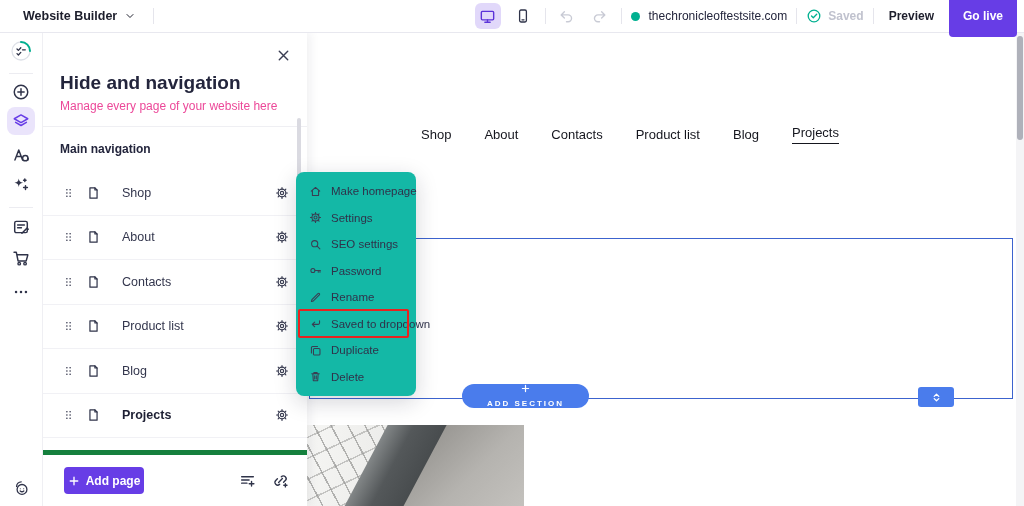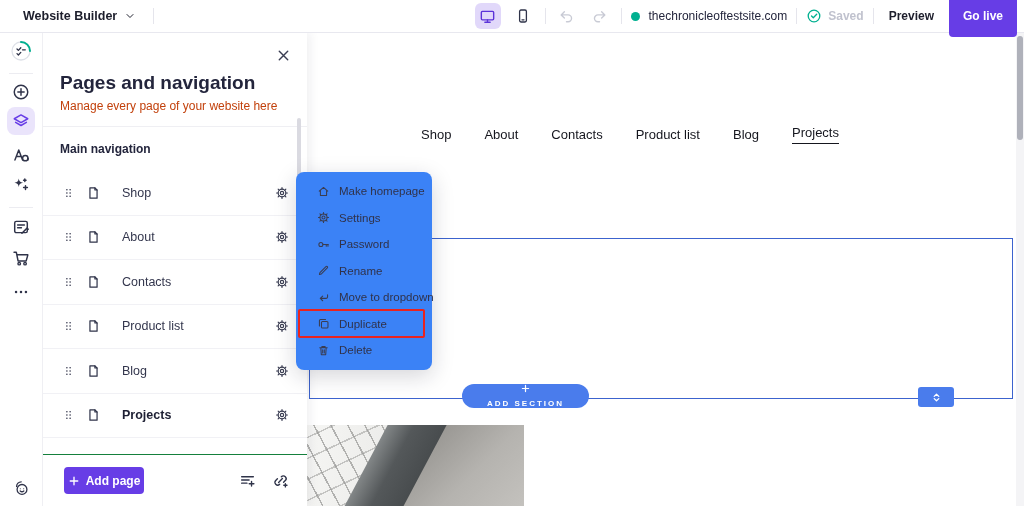--- a/index.html
+++ b/index.html
@@ -35,41 +35,41 @@
             align-items:center;justify-content:center;color:#2F3349;cursor:pointer;}
   .rail-btn.active{background:rgba(103,61,230,.14);color:var(--accent,#673DE6);}
   .rail-dv{position:absolute;left:9px;right:9px;height:1px;background:#ECECF1;}
 
   
   .panel{position:absolute;top:32px;left:42px;width:265px;bottom:0;background:#fff;z-index:30;
          box-shadow:3px 0 10px rgba(25,25,60,.07);}
   .panel-close{position:absolute;top:14px;right:15px;width:18px;height:18px;color:#3A3D52;
                display:flex;align-items:center;justify-content:center;cursor:pointer;}
   .panel-title{position:absolute;top:40px;left:18px;font-size:19px;font-weight:700;color:#23253C;}
-  .panel-sub{position:absolute;top:67px;left:18px;font-size:12px;color:#c2410c;}
+  .panel-sub{position:absolute;top:67px;left:18px;font-size:12px;color:#ec4899;}
   .panel-dv{position:absolute;top:94px;left:0;right:0;height:1px;background:#EFEFF3;}
   .panel-sec{position:absolute;top:110px;left:18px;font-size:12px;font-weight:700;color:#23253C;}
   .pscroll{position:absolute;right:6px;top:86px;width:4px;height:62px;border-radius:2px;background:#DADAE1;}
   .plist{position:absolute;top:139px;left:0;right:0;}
   .prow{position:relative;height:43.5px;border-bottom:1px solid #F1F1F5;cursor:pointer;}
   .prow .drag{position:absolute;left:20px;top:50%;transform:translateY(-50%);color:#3A3D52;cursor:grab;}
   .prow .ficon{position:absolute;left:44px;top:50%;transform:translateY(-50%);color:#2F3349;}
   .prow .plabel{position:absolute;left:80px;top:50%;transform:translateY(-50%);font-size:12.5px;color:#33364D;}
   .prow.active .plabel{font-weight:700;color:#1D1F33;}
   .prow .pgear{position:absolute;right:18px;top:50%;transform:translateY(-50%);color:#3A3D52;cursor:pointer;}
-  .panel-bottom{position:absolute;bottom:0;left:0;right:0;height:51px;border-top:1px solid #15803d;background:#fff;}
+  .panel-bottom{position:absolute;bottom:0;left:0;right:0;height:51px;border-top:5px solid #15803d;background:#fff;}
   .addpage{position:absolute;left:22px;top:12px;width:80px;height:27px;border-radius:4px;
            background:var(--accent,#673DE6);color:#fff;font-size:12px;font-weight:700;
            display:flex;align-items:center;justify-content:center;gap:6px;cursor:pointer;}
   .pb-ic{position:absolute;top:15px;width:20px;height:20px;color:#2F3349;display:flex;
          align-items:center;justify-content:center;cursor:pointer;}
 
   
-  .menu{position:absolute;left:296px;top:172px;width:120px;z-index:60;background:#3b82f6;border-radius:8px;
-        box-shadow:0 6px 22px rgba(20,20,45,.18);padding:6px 8px;}
+  .menu{position:absolute;left:296px;top:172px;width:120px;z-index:60;background:#14b8a6;border-radius:8px;
+        box-shadow:0 6px 22px rgba(20,20,45,.18);padding:6px 0;}
   .mi{height:26.5px;display:flex;align-items:center;gap:9px;padding:0 13px;font-size:11.5px;
       color:#30324A;cursor:pointer;white-space:nowrap;}
   .mi .mic{color:#3A3D52;flex:0 0 auto;display:flex;}
   .red-frame{position:absolute;left:2px;right:7px;top:137px;height:25px;border:2.5px solid var(--highlight-red,#E9231F);
              border-radius:2px;pointer-events:none;}
 
   
   .canvas{position:absolute;top:32px;left:307px;right:8px;bottom:0;background:#fff;z-index:10;overflow:hidden;}
   .site-nav{position:absolute;left:114px;top:93px;display:flex;align-items:center;gap:33px;
             font-size:13px;color:#15161E;}
@@ -251,21 +251,21 @@
   </div>
 
   <div class="panel">
     <span class="panel-close">
       <span>
         <svg class="ic" width="15" height="15" viewBox="0 0 16 16" style="stroke-width:1.5">
             <path d="M3.5 3.5l9 9M12.5 3.5l-9 9"></path>
           </svg>
       </span>
     </span>
-    <div class="panel-title">Pages and navigation</div>
+    <div class="panel-title">Hide and navigation</div>
     <div class="panel-sub">Manage every page of your website here</div>
     <div class="panel-dv"></div>
     <div class="panel-sec">Main navigation</div>
     <div class="pscroll"></div>
 
     <div class="plist">
 
       <div class="prow">
         <span class="drag">
             <svg class="ic" width="13" height="13" viewBox="0 0 16 16">
@@ -516,41 +516,50 @@
             <circle cx="8" cy="8" r="1.9"></circle>
             <circle cx="8" cy="8" r="4.4"></circle>
             <path d="M8 1.8v1.8M8 12.4v1.8M1.8 8h1.8M12.4 8h1.8M3.6 3.6l1.3 1.3M11.1 11.1l1.3 1.3M12.4 3.6l-1.3 1.3M4.9 11.1l-1.3 1.3"></path>
           </svg>
         </span>
       <span>Settings</span>
     </div>
     <div class="mi">
       <span class="mic">
           <svg class="ic" width="13" height="13" viewBox="0 0 16 16">
+            <circle cx="7" cy="7" r="3.8"></circle>
+            <path d="M10 10l3.4 3.4"></path>
+          </svg>
+        </span>
+      <span>SEO settings</span>
+    </div>
+    <div class="mi">
+      <span class="mic">
+          <svg class="ic" width="13" height="13" viewBox="0 0 16 16">
             <circle cx="4.8" cy="8" r="2.5"></circle>
             <path d="M7.3 8H14M11.4 8v2.1M13.5 8v2.1"></path>
           </svg>
         </span>
       <span>Password</span>
     </div>
     <div class="mi">
       <span class="mic">
           <svg class="ic" width="13" height="13" viewBox="0 0 16 16">
             <path d="M3 13l.6-2.5L11 3.2a1.2 1.2 0 0 1 1.7 1.7L5.4 12.3z"></path>
           </svg>
         </span>
       <span>Rename</span>
     </div>
     <div class="mi">
       <span class="mic">
           <svg class="ic" width="13" height="13" viewBox="0 0 16 16">
             <path d="M13 4.5v3a1.6 1.6 0 0 1-1.6 1.6H4.5M7 6.2L4 9.1l3 2.9"></path>
           </svg>
         </span>
-      <span>Move to dropdown</span>
+      <span>Saved to dropdown</span>
     </div>
     <div class="mi">
       <span class="mic">
           <svg class="ic" width="13" height="13" viewBox="0 0 16 16">
             <rect x="5.5" y="5.5" width="8" height="8" rx="1.3"></rect>
             <path d="M10.5 3H4.4A1.4 1.4 0 0 0 3 4.4v6.6"></path>
           </svg>
         </span>
       <span>Duplicate</span>
     </div>

